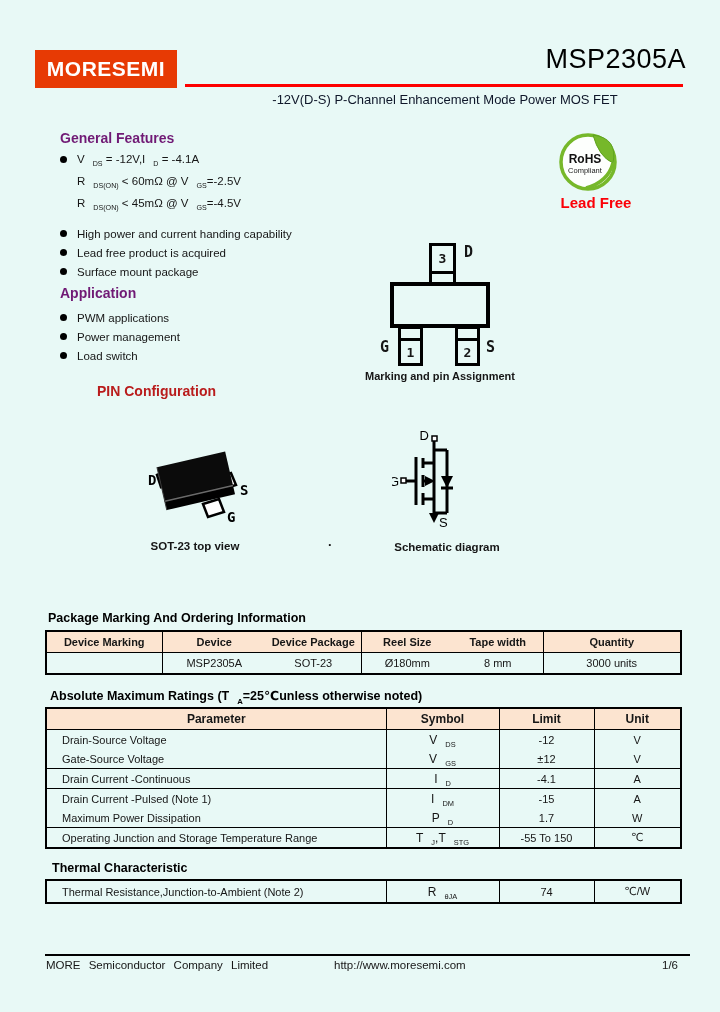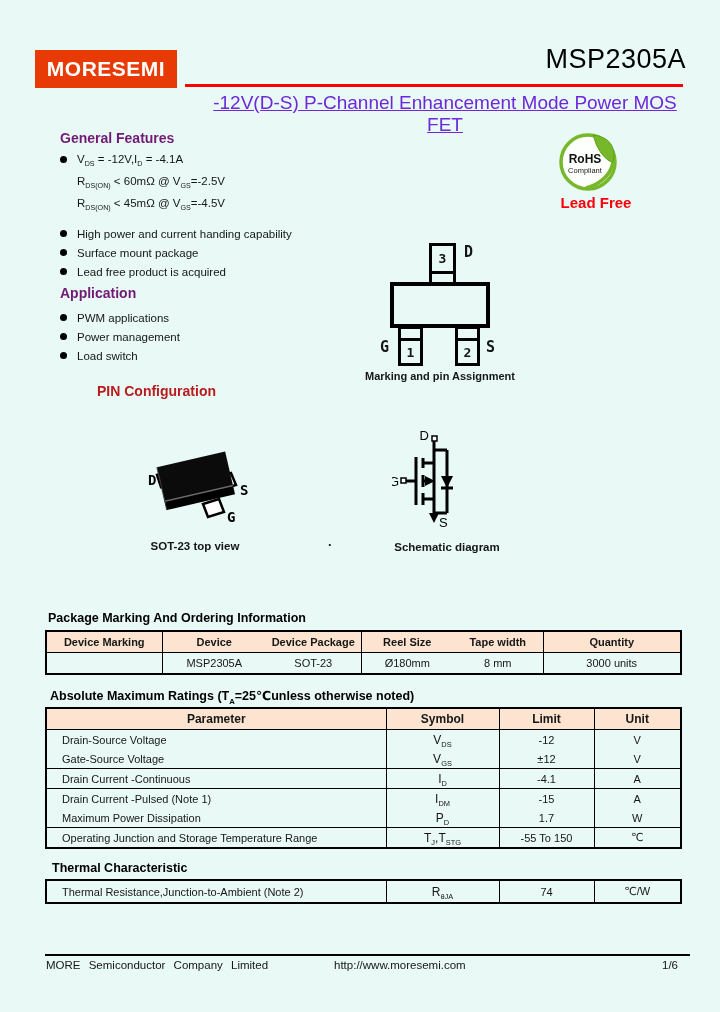--- a/index.html
+++ b/index.html
@@ -5,31 +5,31 @@
   html,body{margin:0;padding:0;}
   .page{position:relative;width:720px;height:1012px;background:#e8f9f6;
         font-family:"Liberation Sans","DejaVu Sans",sans-serif;color:#161616;overflow:hidden;}
   .abs{position:absolute;}
 
   
   .logo{left:35px;top:50px;width:142px;height:38px;background:#e73a04;color:#fff;
         font-weight:bold;font-size:21px;display:flex;align-items:center;justify-content:center;letter-spacing:.5px;}
   .part{right:34px;top:44px;font-size:27px;color:#000;letter-spacing:.5px;}
   .redline{left:185px;top:84px;width:498px;height:3px;background:#fe0000;}
-  .subtitle{left:195px;top:92px;width:500px;text-align:center;font-size:19px;color:#6d28d9;text-decoration:underline;}
+  .subtitle{left:195px;top:92px;width:500px;text-align:center;font-size:13px;color:#0f172a;}
 
   
   .sec-title{font-weight:bold;font-size:14px;color:#701a75;}
   .features{left:60px;top:130px;width:350px;}
   .apps{left:60px;top:285px;width:300px;}
   .b-row{display:flex;align-items:center;font-size:11.5px;height:19px;}
   .bullet{width:7px;height:7px;border-radius:50%;background:#000;margin-right:10px;flex:0 0 auto;}
   .spec{font-size:11.5px;line-height:22px;margin-left:17px;}
   .spec-first{display:flex;align-items:center;font-size:11.5px;height:22px;margin-top:2px;}
-  sub{font-size:62%;line-height:0;}
+  sub{font-size:62%;line-height:0;margin-left:8px;}
 
   
   .leadfree{left:554px;top:194px;width:84px;text-align:center;font-weight:bold;font-size:15px;color:#fb0007;}
 
   
   .marking{left:360px;top:240px;width:160px;height:145px;}
   .mk{position:absolute;box-sizing:border-box;}
   .mk-body{left:30px;top:42px;width:100px;height:46px;border:4px solid #000;}
   .mk-pin{border:3px solid #000;display:flex;flex-direction:column;
           font-family:"DejaVu Sans Mono",monospace;font-weight:bold;font-size:13px;}
@@ -88,25 +88,25 @@
     </div>
     <div class="spec">R<sub>DS(ON)</sub> &lt; 60mΩ @ V<sub>GS</sub>=-2.5V</div>
     <div class="spec">R<sub>DS(ON)</sub> &lt; 45mΩ @ V<sub>GS</sub>=-4.5V</div>
     <div style="height:10px"></div>
     <div class="b-row">
       <span class="bullet"></span>
       <span>High power and current handing capability</span>
     </div>
     <div class="b-row">
       <span class="bullet"></span>
+      <span>Lead free product is acquired</span>
+    </div>
+    <div class="b-row">
+      <span class="bullet"></span>
       <span>Surface mount package</span>
-    </div>
-    <div class="b-row">
-      <span class="bullet"></span>
-      <span>Lead free product is acquired</span>
     </div>
   </div>
 
   <svg class="abs" style="left:556px;top:130px" width="68" height="64" viewBox="0 0 68 64">
     <circle cx="32" cy="32" r="27" fill="#fdfffd" stroke="#76b82a" stroke-width="3.5"></circle>
     <path d="M37,5 Q62,8 57,33 Q43,27 37,5 Z" fill="#76b82a" stroke="#5ea31f" stroke-width="1"></path>
     <path d="M57,33 Q52,52 30,58" fill="none" stroke="#76b82a" stroke-width="3.5"></path>
     <text x="29" y="33" text-anchor="middle" font-size="12" font-weight="bold" fill="#111" font-family="Liberation Sans, sans-serif">RoHS</text>
     <text x="29" y="43" text-anchor="middle" font-size="7.5" fill="#222" font-family="Liberation Sans, sans-serif">Compliant</text>
   </svg>

